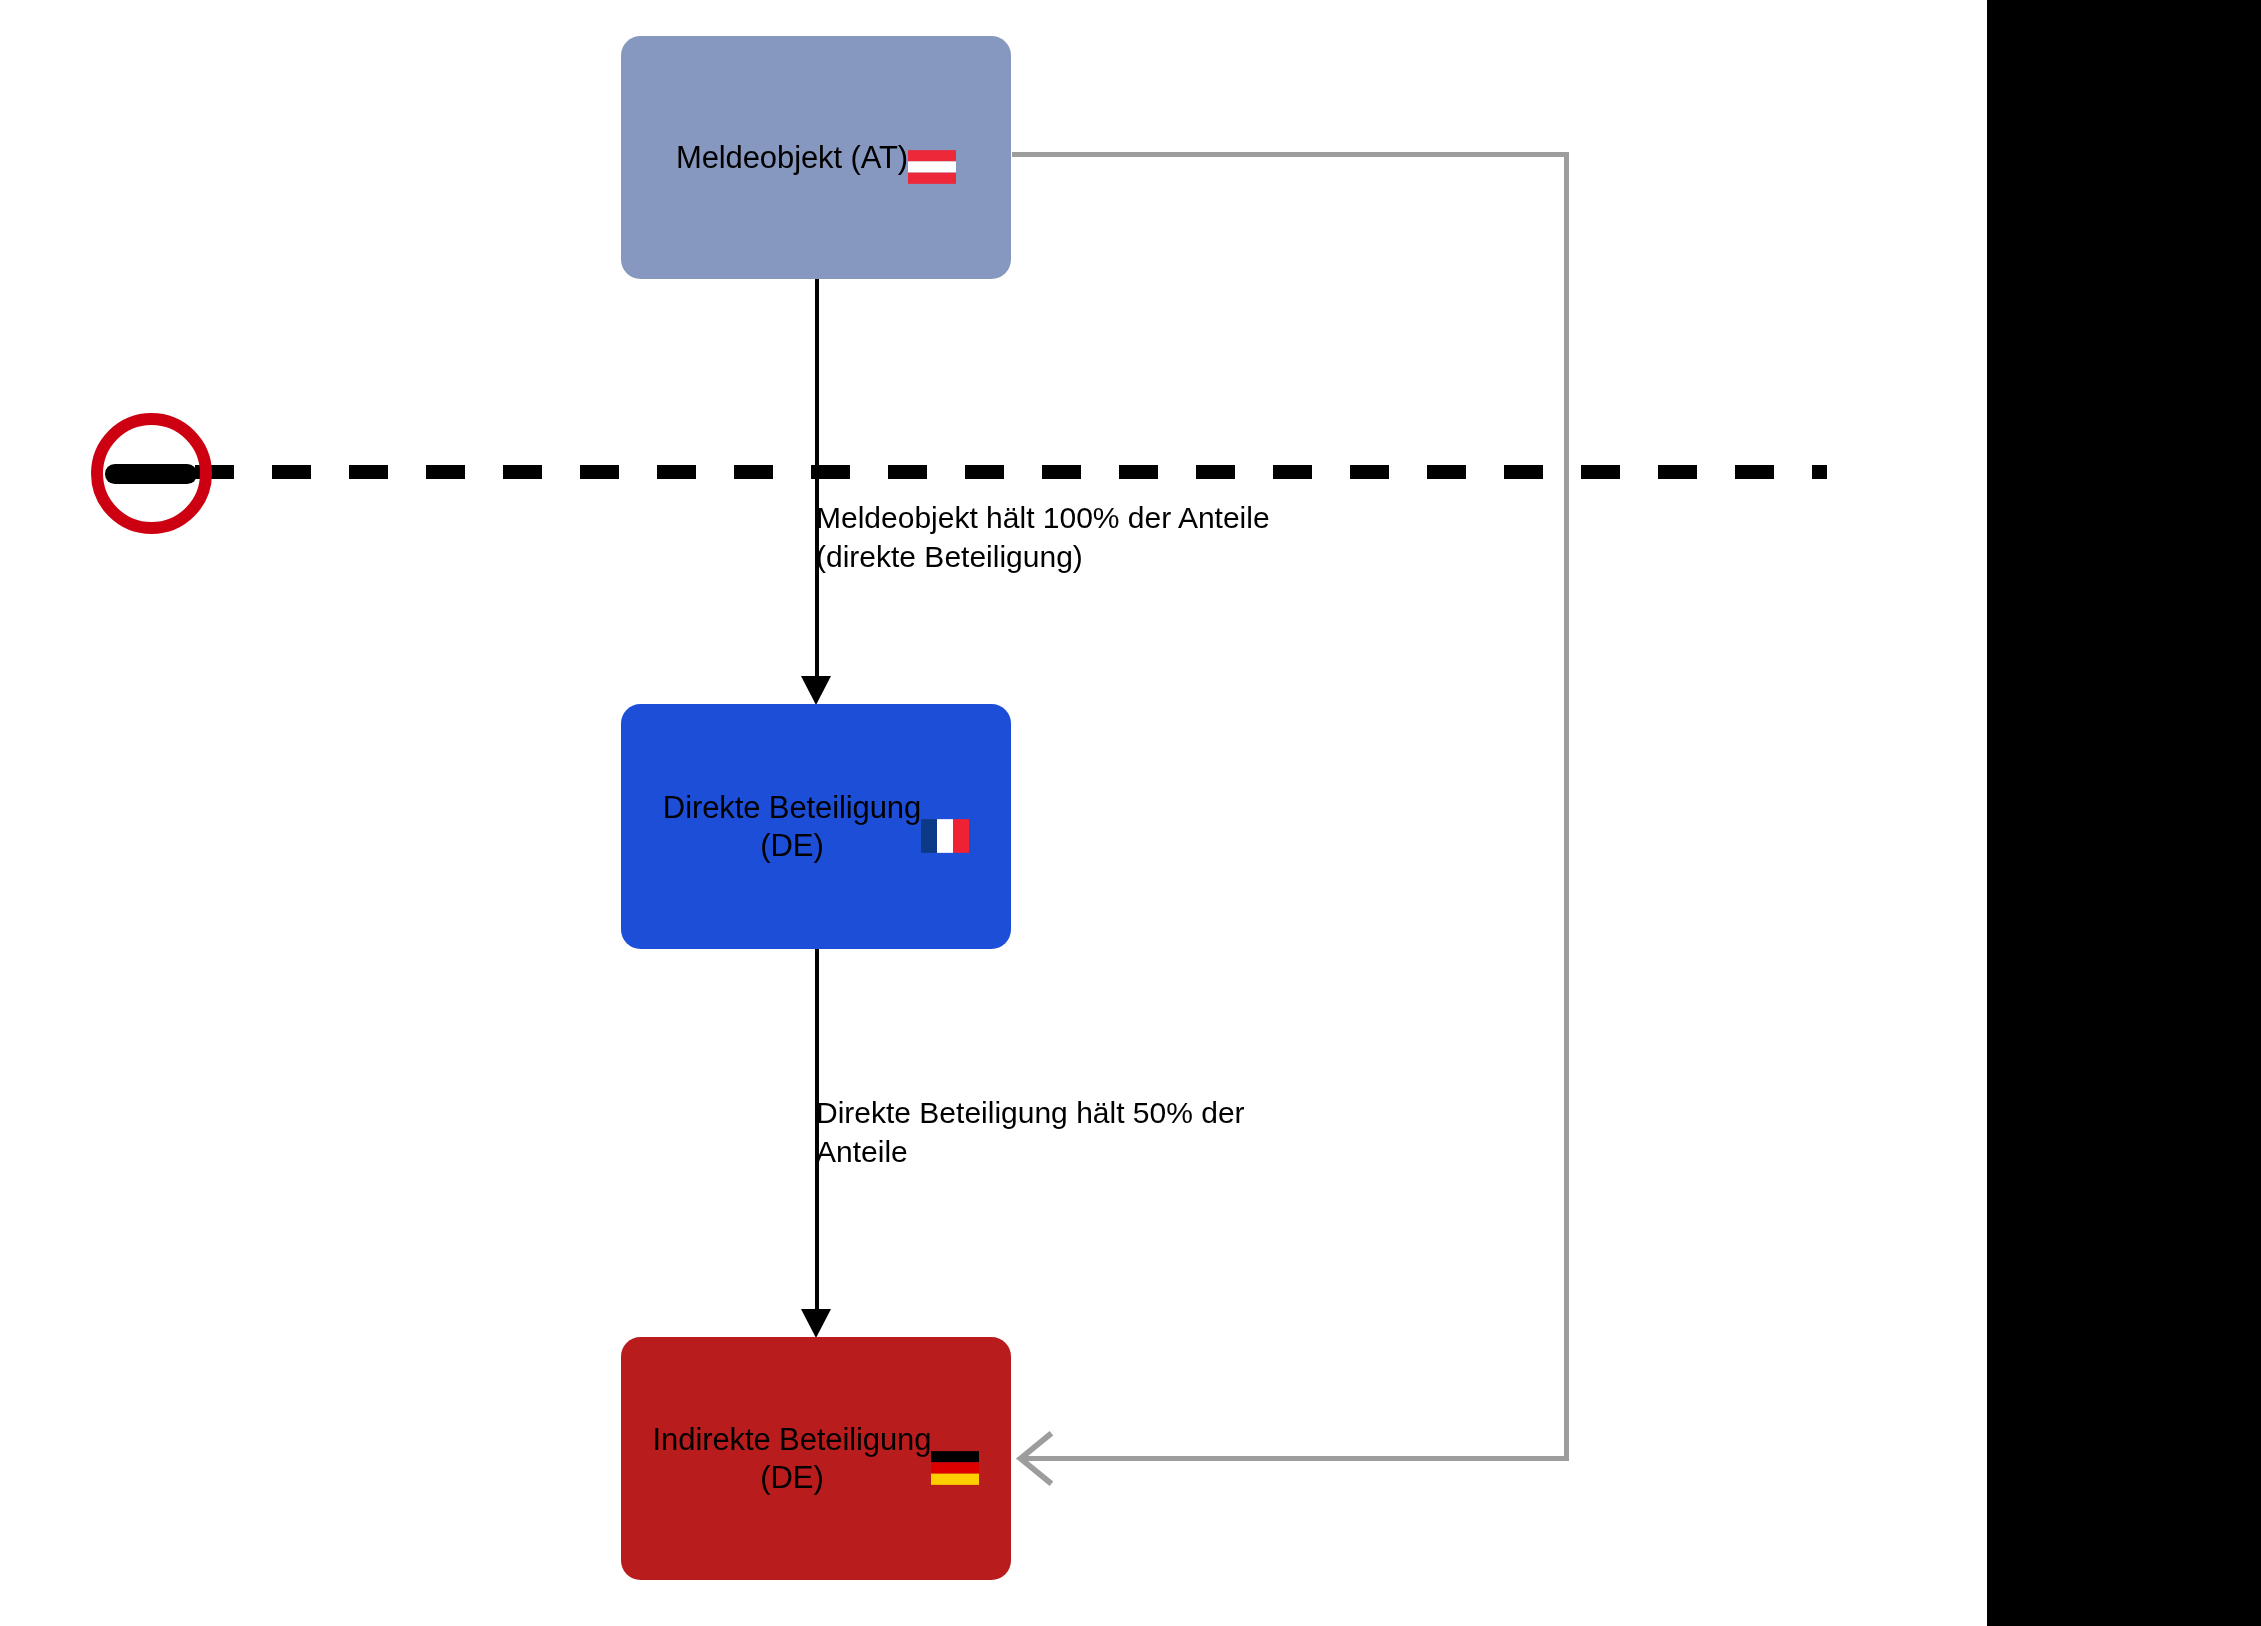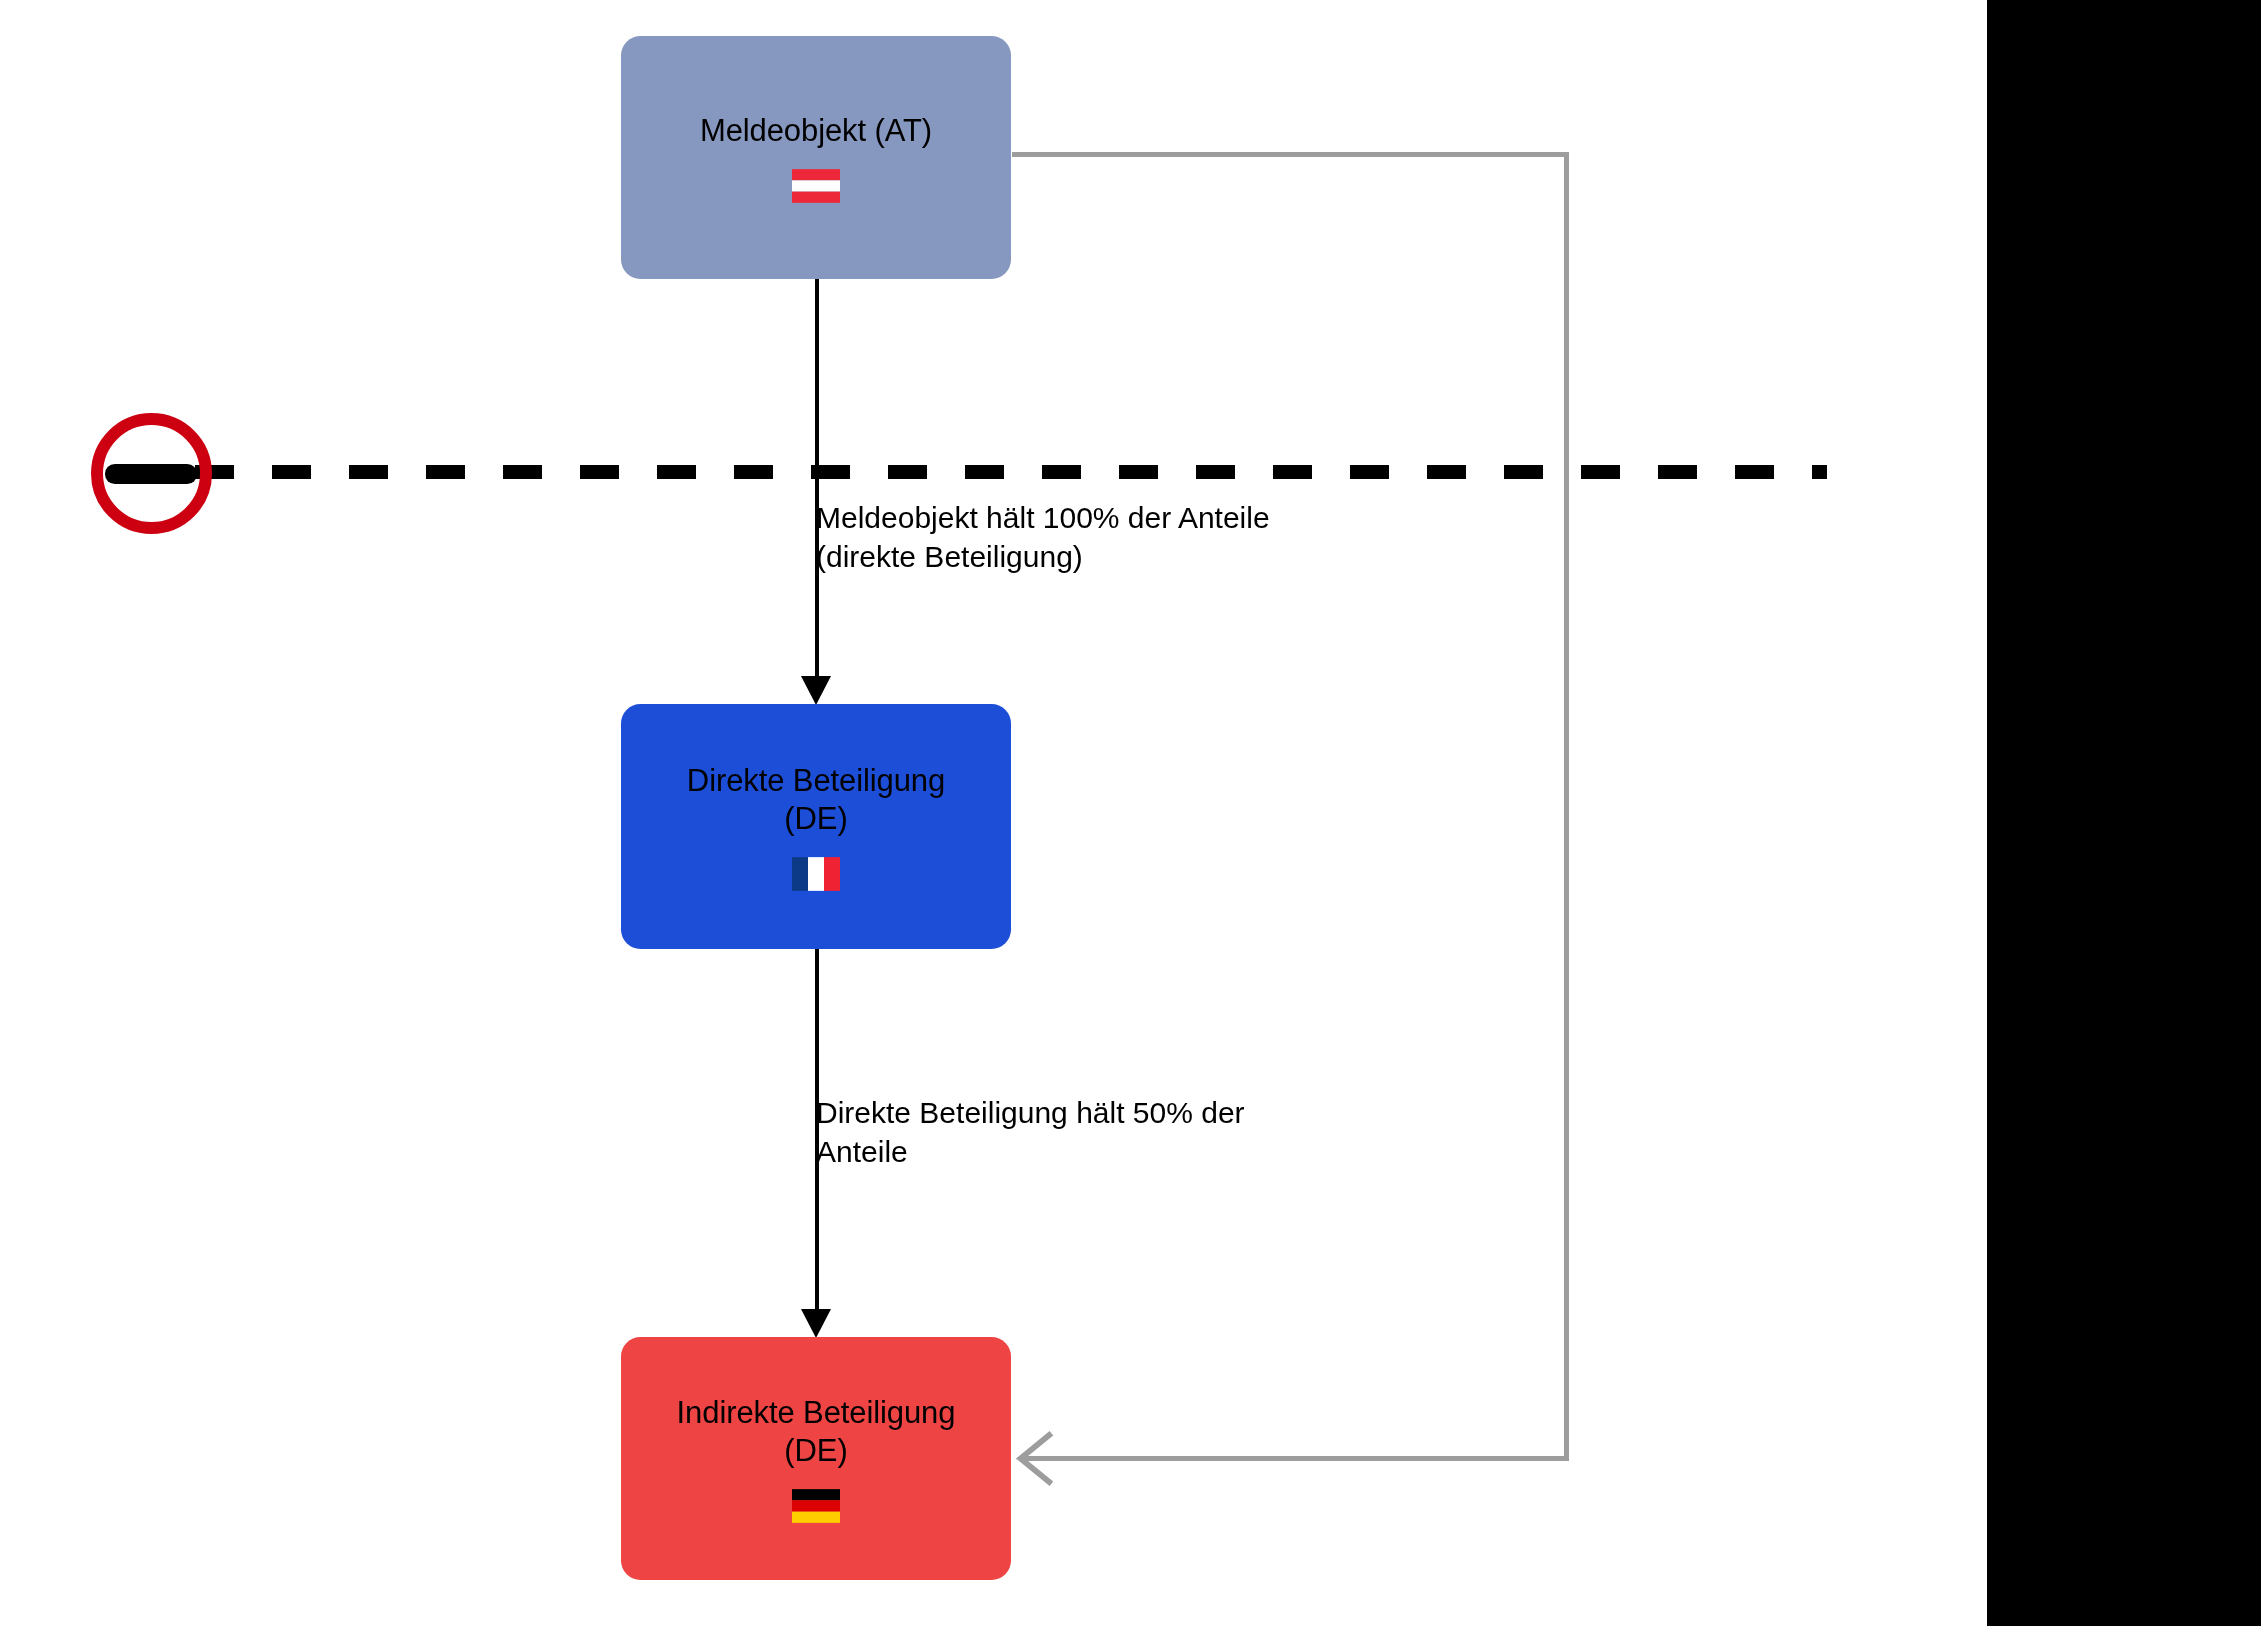--- a/index.html
+++ b/index.html
@@ -33,21 +33,21 @@
   }
 
   
   .node {
     position: absolute;
     left: 621px;
     width: 390px;
     border-radius: 19.5px;
     box-sizing: border-box;
     display: flex;
-    flex-direction: column;
+    flex-direction: row;
     align-items: center;
     justify-content: center;
     padding: 11.7px 15.6px;
   }
   .node-label {
     font-size: 31px;
     color: #000000;
     text-align: center;
     line-height: 1.22;
     letter-spacing: -0.1px;
@@ -67,21 +67,21 @@
     background: #8698bf;
   }
   #node-direkte {
     top: 704px;
     height: 245px;
     background: #1d4ed8;
   }
   #node-indirekte {
     top: 1337px;
     height: 243px;
-    background: #ef4444;
+    background: #b91c1c;
   }
 
   
   .black-arrow {
     position: absolute;
     left: 801px;
     width: 31px;
   }
   .black-arrow .shaft {
     position: absolute;

